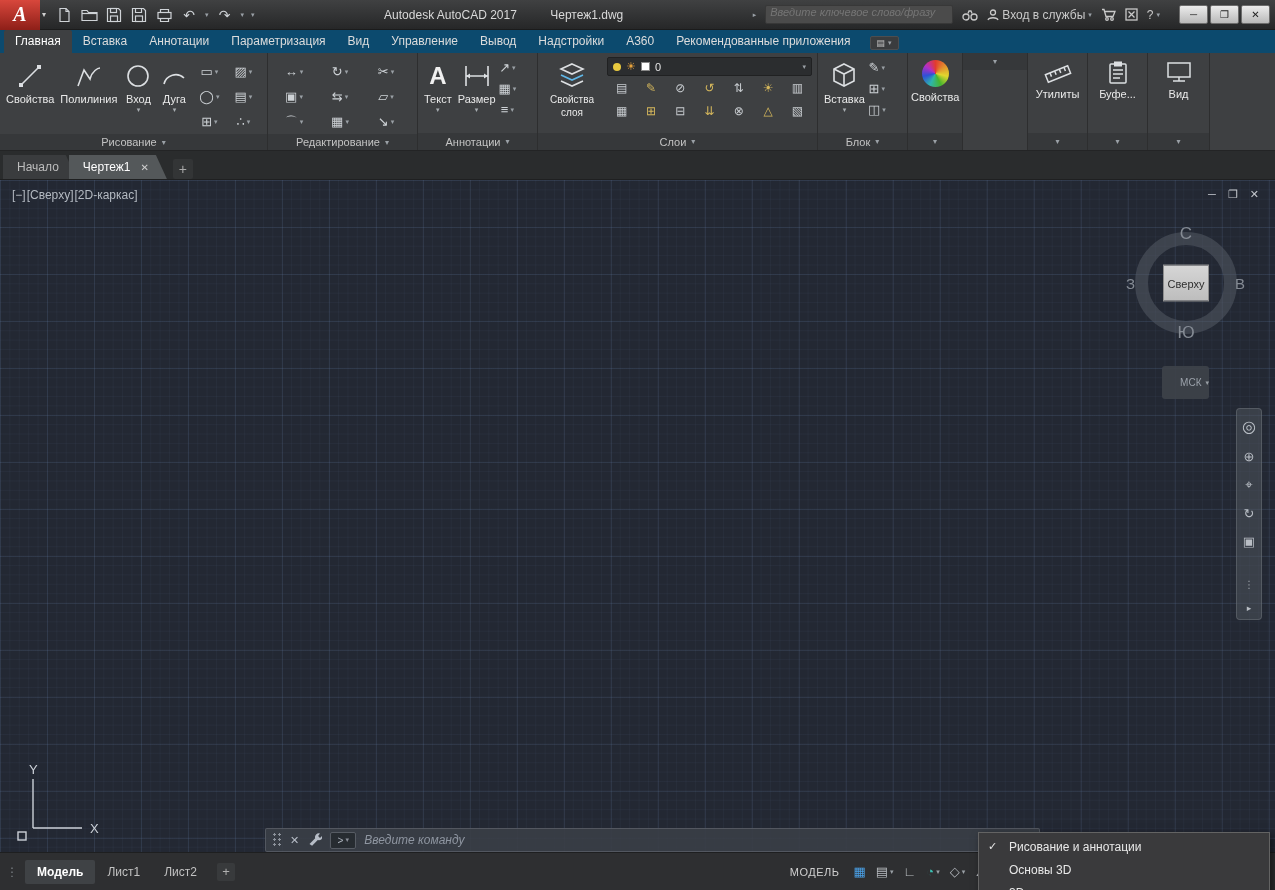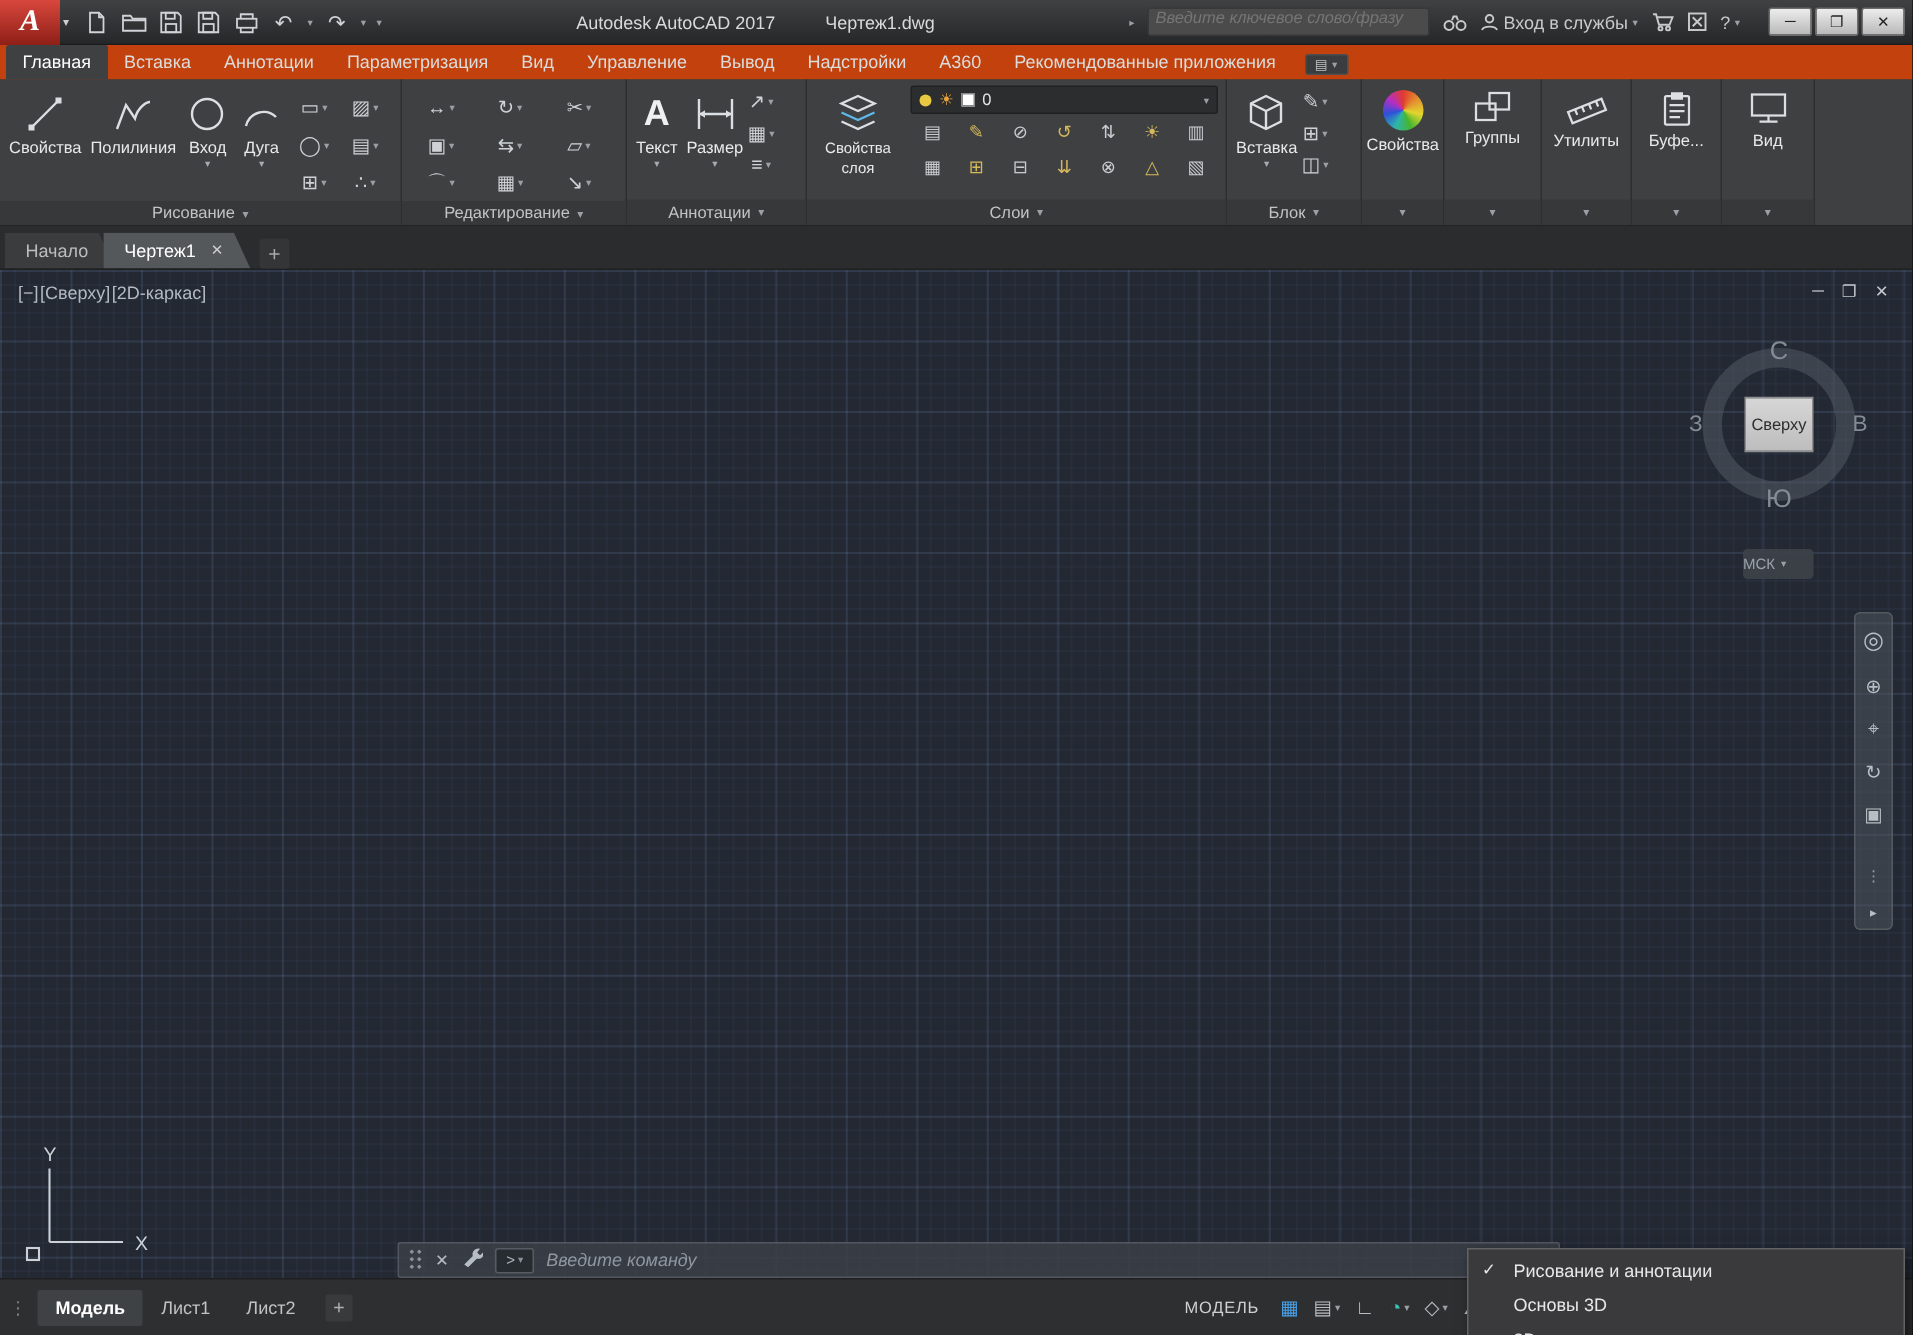--- a/index.html
+++ b/index.html
@@ -28,21 +28,21 @@
   .searchbox input { flex:1; background:transparent; border:0; outline:none;
     font:italic 11px "Liberation Sans", sans-serif; color:#a9a9a9; padding:0 4px; }
   .tbicon { color:#c9c9c9; font-size:12px; display:flex; align-items:center; gap:3px; }
   .tbicon svg { stroke:#c9c9c9; fill:none; stroke-width:1.3; }
   .winbtns { display:flex; gap:2px; margin-left:10px; }
   .winbtn { width:29px; height:19px; border:1px solid #6c6c6c; border-radius:2px;
     background:linear-gradient(#ececec,#b9b9b9); color:#222; font-size:10px;
     display:flex; align-items:center; justify-content:center; }
 
   
-  .ribbon-tabs { position:absolute; top:30px; left:0; right:0; height:23px; background:#c2410c;
+  .ribbon-tabs { position:absolute; top:30px; left:0; right:0; height:23px; background:#0c4a6e;
     display:flex; align-items:flex-end; padding-left:4px; }
   .rtab { padding:4px 11px 5px; font-size:12px; color:#dcdcdc; white-space:nowrap; }
   .rtab.active { background:#3e4042; color:#fff; border-radius:2px 2px 0 0; }
   .ribbon-toggle { margin-left:8px; margin-bottom:3px; display:flex; align-items:center; gap:3px;
     background:#3a3c3e; border:1px solid #4c4e50; border-radius:2px; padding:1px 6px;
     color:#c0c0c0; font-size:9px; }
 
   
   .ribbon { position:absolute; top:53px; left:0; right:0; height:98px; background:#3e4042;
     display:flex; border-bottom:1px solid #232425; }
@@ -112,23 +112,23 @@
     border:13px solid rgba(88,93,103,0.5); }
   .vc-letter { position:absolute; color:#858b94; font-size:15px; }
   .vc-n { top:-2px; left:50%; transform:translateX(-50%); font-size:17px; }
   .vc-s { bottom:-3px; left:50%; transform:translateX(-50%); font-size:17px; }
   .vc-w { left:-3px; top:50%; transform:translateY(-50%); }
   .vc-e { right:-2px; top:50%; transform:translateY(-50%); }
   .vc-face { position:absolute; left:50%; top:50%; transform:translate(-50%,-50%);
     width:46px; height:37px; background:linear-gradient(#d6d6d6,#bdbdbd);
     border:1px solid #8e8e8e; color:#2e2e2e; font-size:11px;
     display:flex; align-items:center; justify-content:center; }
-  .ucs-pill { position:absolute; left:1162px; top:186px; width:47px; height:20px;
+  .ucs-pill { position:absolute; left:1162px; top:186px; width:47px; height:33px;
     background:rgba(62,66,73,0.9); border-radius:3px; color:#9ba1aa; font-size:10px;
-    display:flex; align-items:center; justify-content:flex-start; gap:4px; }
+    display:flex; align-items:center; justify-content:flex-end; gap:4px; }
   .ucs-pill .cr { font-size:7px; }
 
   .navbar { position:absolute; left:1236px; top:228px; width:26px; height:212px;
     background:rgba(82,87,95,0.5); border:1px solid rgba(125,130,138,0.4); border-radius:4px;
     display:flex; flex-direction:column; align-items:center; padding-top:8px; gap:13px;
     color:#b9bec5; font-size:13px; }
   .navbar .big { font-size:16px; }
   .navbar .grip { margin-top:auto; color:#9aa0a6; font-size:10px; }
   .navbar .exp { margin-bottom:6px; font-size:9px; color:#b9bec5; }
 
@@ -540,29 +540,20 @@
           <span class="wheel"></span>
           <span>Свойства</span>
         </div>
       </div>
       <div class="panel-label">
         <span class="cr">▾</span>
       </div>
     </div>
 
     <div class="panel" style="width:65px">
-      <div class="panel-body">
-        <div class="tallbtn">
-          <svg width="26" height="22">
-              <rect x="2" y="9" width="13" height="11"></rect>
-              <rect x="11" y="2" width="13" height="11"></rect>
-            </svg>
-          <span>Группы</span>
-        </div>
-      </div>
       <div class="panel-label">
         <span class="cr">▾</span>
       </div>
     </div>
 
     <div class="panel" style="width:60px">
       <div class="panel-body">
         <div class="tallbtn">
           <svg width="28" height="24">
               <g transform="rotate(-22 14 14)">

